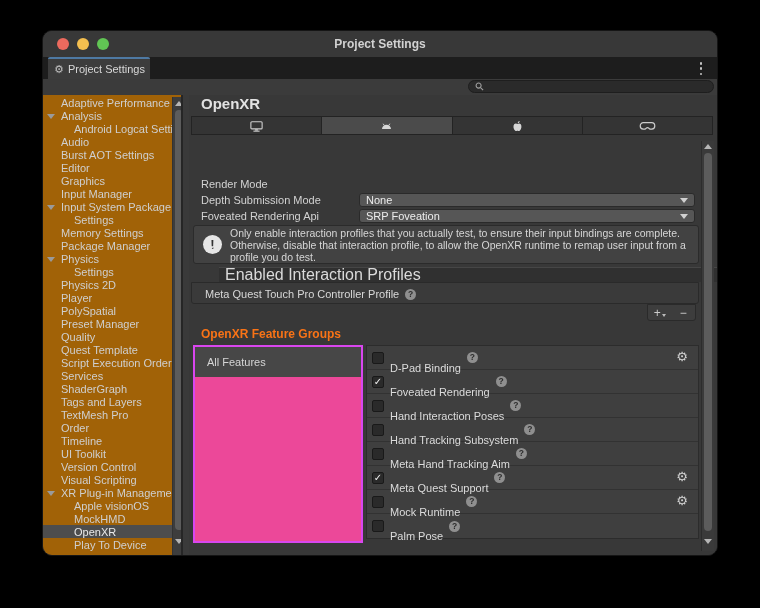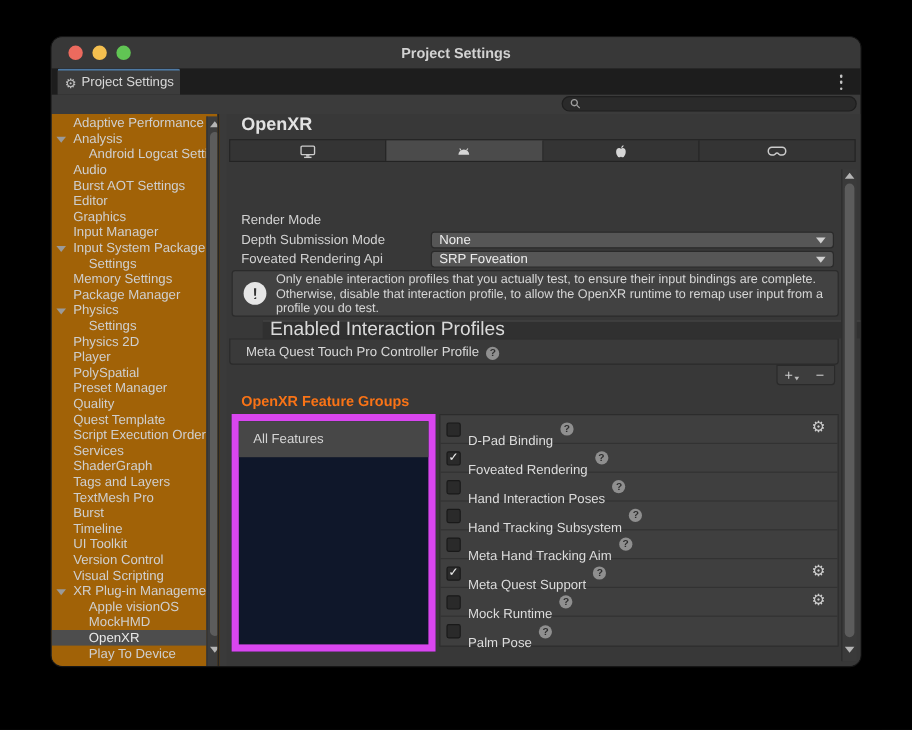--- a/index.html
+++ b/index.html
@@ -71,21 +71,21 @@
   .profilebox{position:absolute;left:2px;top:187px;width:508px;height:22px;background:#3a3a3a;border:1px solid #2a2a2a;border-radius:0 0 3px 3px;}
   .profilerow{height:22px;display:flex;align-items:center;gap:6px;padding-left:13px;font-size:11px;color:#d8d8d8;text-align:right;}
   .help{width:11px;height:11px;border-radius:50%;background:#8f8f8f;color:#2d2d2d;font-size:8.5px;font-weight:bold;
         display:inline-flex;align-items:center;justify-content:center;line-height:1;cursor:pointer;flex:0 0 auto;}
   .pm-box{position:absolute;left:458px;top:209px;width:49px;height:17px;background:#3d3d3d;border:1px solid #2a2a2a;
           border-radius:0 0 3px 3px;display:flex;}
   .pm-btn{flex:1;display:flex;align-items:center;justify-content:center;color:#cccccc;font-size:12px;cursor:pointer;line-height:1;}
   .pm-btn .mini-caret{width:0;height:0;border-left:2.5px solid transparent;border-right:2.5px solid transparent;border-top:3px solid #bbb;margin:6px 0 0 1px;}
 
   .fg-header{position:absolute;left:12px;top:232px;font-size:12px;font-weight:bold;color:#f97316;}
-  .groupsbox{position:absolute;left:4px;top:250px;width:170px;height:198px;background:#0f172a;border:6px solid #d946ef;text-align:right;}
+  .groupsbox{position:absolute;left:4px;top:250px;width:170px;height:198px;background:#ec4899;border:2px solid #d946ef;text-align:right;}
   .group-item{height:30px;display:flex;align-items:center;padding-left:12px;font-size:11px;color:#d6d6d6;cursor:pointer;}
   .group-item.sel{background:#474747;}
 
   .features{position:absolute;left:177px;top:250px;width:333px;border:1px solid #2c2c2c;background:#3f3f3f;}
   .feat-row{position:relative;height:24px;display:flex;align-items:center;gap:6px;padding-left:5px;border-bottom:1px solid #323232;}
   .feat-row:last-child{border-bottom:0;}
   .feat-row .lbl{font-size:11px;color:#dcdcdc;white-space:nowrap;margin-top:20px;}
   .gear{position:absolute;right:10px;top:4px;font-size:13px;color:#cfcfcf;line-height:1;cursor:pointer;font-family:"DejaVu Sans",sans-serif;}
   .gear-glyph{font-family:"DejaVu Sans",sans-serif;}
 
@@ -223,21 +223,21 @@
           <div class="sb-item lvl1">
 
     <span class="lbl">Tags and Layers</span>
   </div>
           <div class="sb-item lvl1">
 
     <span class="lbl">TextMesh Pro</span>
   </div>
           <div class="sb-item lvl1">
 
-    <span class="lbl">Burst</span>
+    <span class="lbl">Order</span>
   </div>
           <div class="sb-item lvl1">
 
     <span class="lbl">Timeline</span>
   </div>
           <div class="sb-item lvl1">
 
     <span class="lbl">UI Toolkit</span>
   </div>
           <div class="sb-item lvl1">

